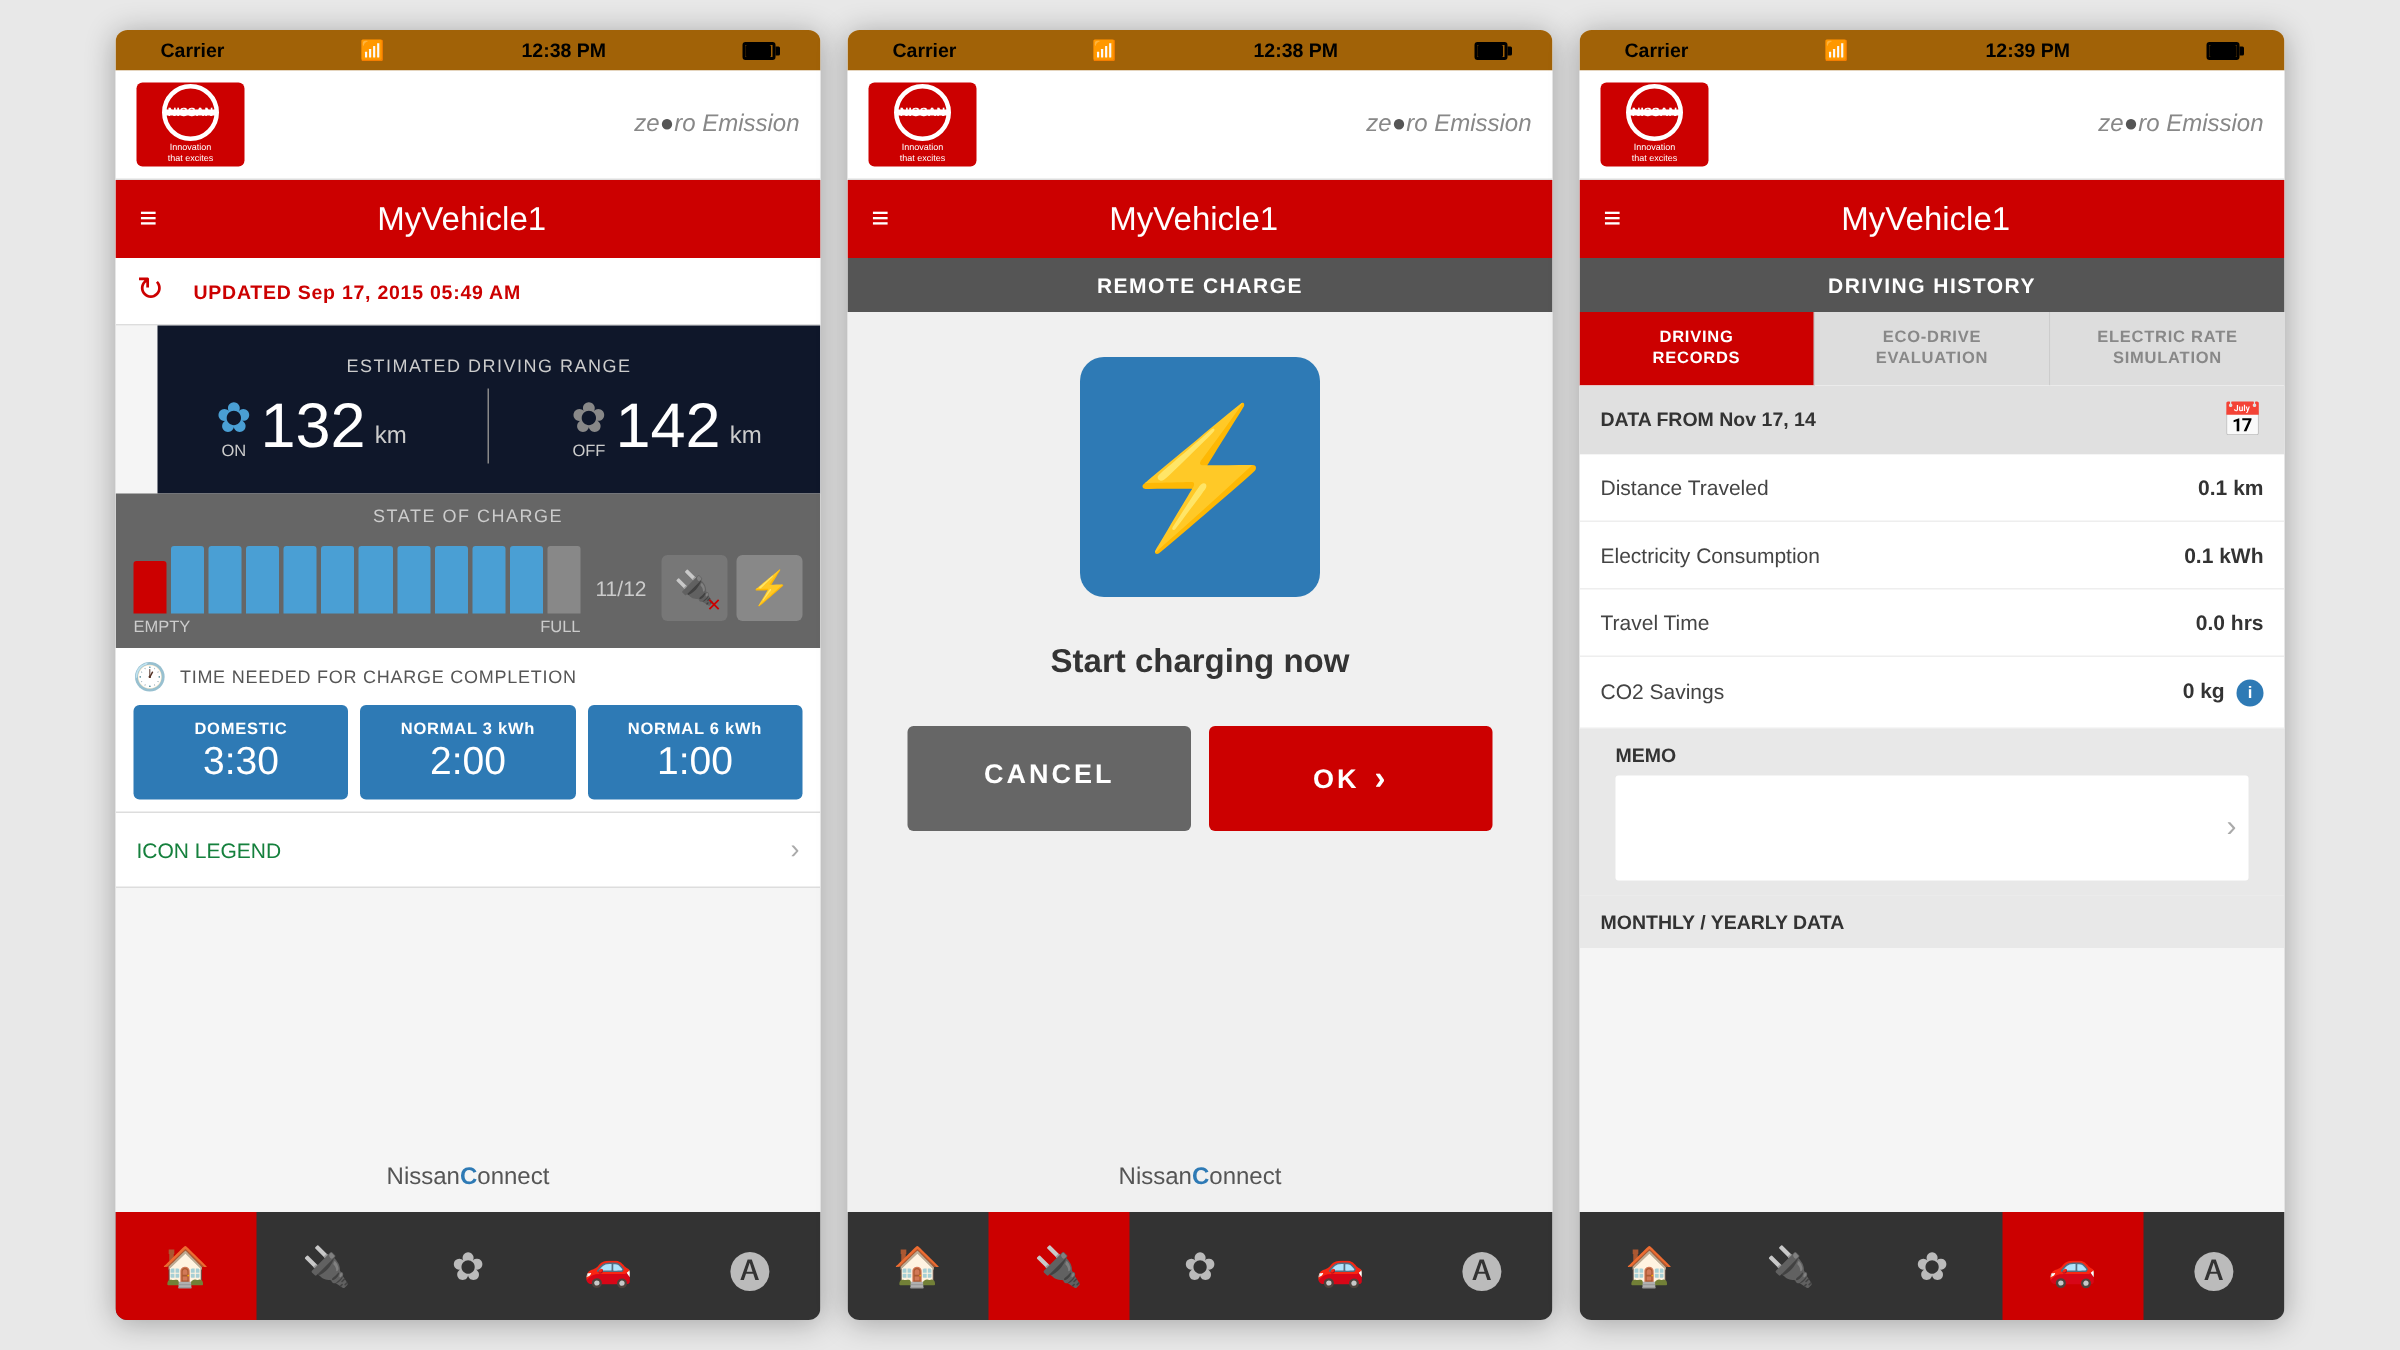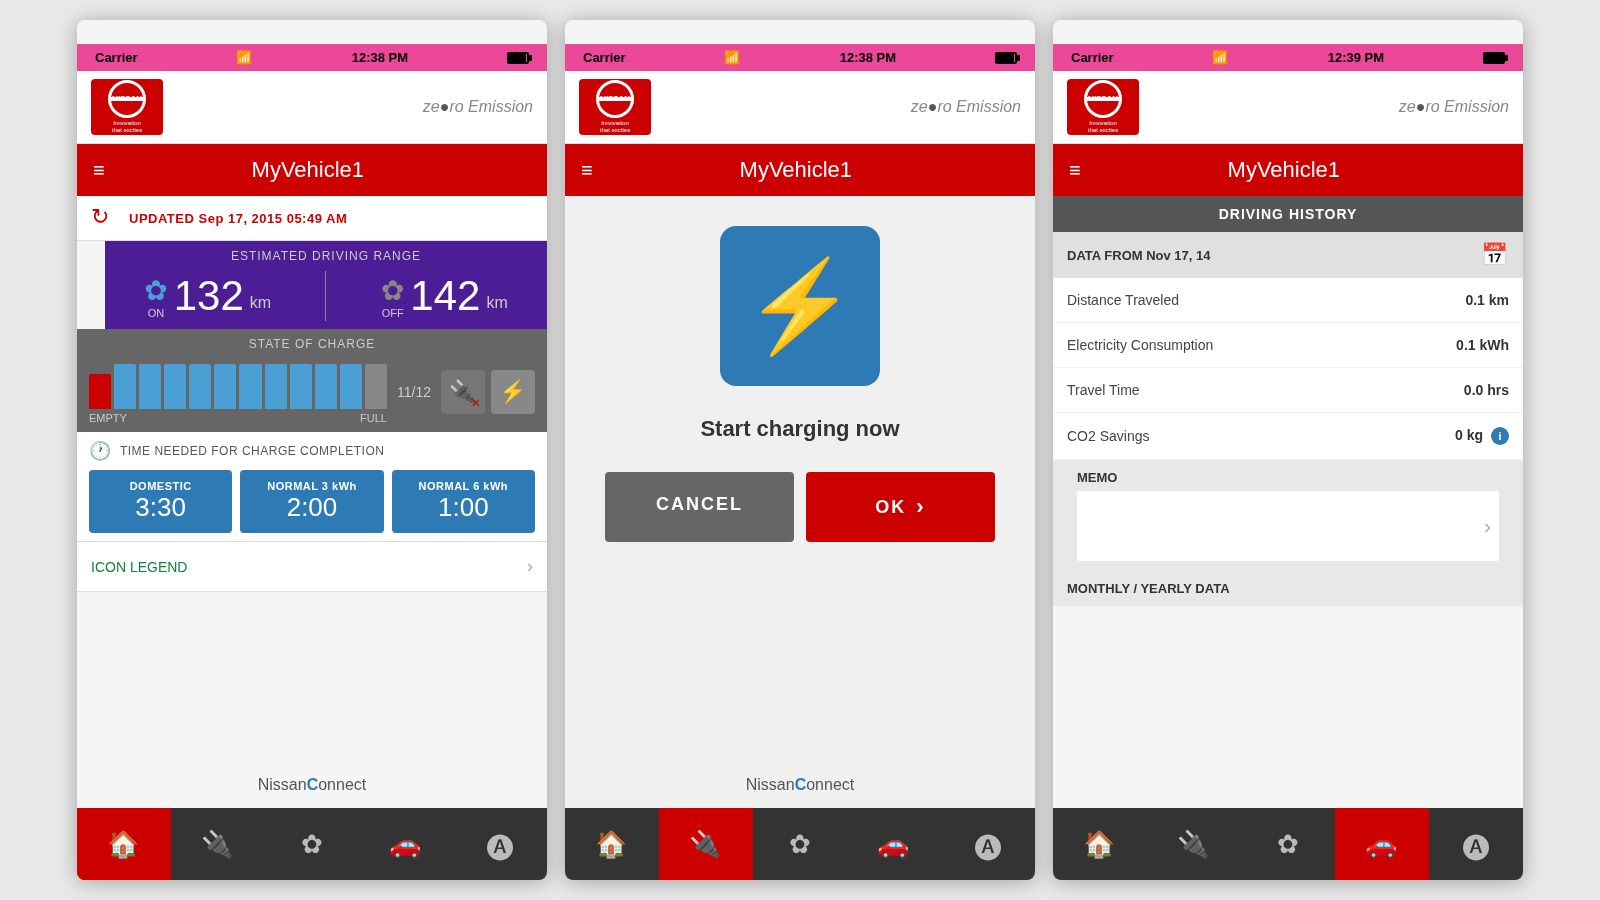--- a/index.html
+++ b/index.html
@@ -26,30 +26,29 @@
       background: #f5f5f5;
       border-radius: 8px;
       overflow: hidden;
       display: flex;
       flex-direction: column;
       box-shadow: 0 2px 20px rgba(0,0,0,0.3);
     }
 
     
     .status-bar {
-      background: #ec4899;
+      background: #a16207;
       display: flex;
       justify-content: space-between;
       align-items: center;
-      padding: 6px 18px;
+      padding: 6px 30px;
       font-size: 13px;
       font-weight: 600;
       color: #000;
       flex-shrink: 0;
-      margin-top: 24px;
     }
     .status-bar .carrier { font-size: 13px; }
     .status-bar .time { font-size: 13px; font-weight: 700; }
     .status-bar .battery-area {
       display: flex;
       align-items: center;
       gap: 4px;
       font-size: 12px;
     }
     .battery-icon {
@@ -194,22 +193,22 @@
       margin-right: 10px;
     }
     .update-text {
       color: #c00;
       font-size: 13px;
       font-weight: 700;
       letter-spacing: 0.5px;
     }
 
     .driving-range-section {
-      background: #4c1d95;
-      padding: 8px 12px;
+      background: #0f172a;
+      padding: 20px 12px;
       flex-shrink: 0;
       margin-left: 28px;
     }
     .driving-range-title {
       color: #ccc;
       text-align: center;
       font-size: 12px;
       letter-spacing: 1px;
       margin-bottom: 8px;
     }
@@ -742,20 +741,21 @@
       <div class="zero-emission">
         ze<span style="font-style:normal">●</span>ro Emission
       </div>
     </div>
 
     <div class="app-header">
       <div class="hamburger">≡</div>
       <div class="app-title">MyVehicle1</div>
     </div>
 
+    <div class="section-header">REMOTE CHARGE</div>
 
     <div class="remote-charge-content">
       <div class="lightning-box">
         <span class="lightning-bolt">⚡</span>
       </div>
       <div class="charge-now-text">Start charging now</div>
       <div class="action-buttons">
         <div class="cancel-btn">CANCEL</div>
         <div class="ok-btn">
           <span>OK</span>
@@ -803,20 +803,25 @@
       </div>
     </div>
 
     <div class="app-header">
       <div class="hamburger">≡</div>
       <div class="app-title">MyVehicle1</div>
     </div>
 
     <div class="section-header">DRIVING HISTORY</div>
 
+    <div class="tab-row">
+      <div class="tab-item active">DRIVING<br>RECORDS</div>
+      <div class="tab-item">ECO-DRIVE<br>EVALUATION</div>
+      <div class="tab-item">ELECTRIC RATE<br>SIMULATION</div>
+    </div>
 
     <div class="content-area">
 
       <div class="data-from-row">
         <span class="data-from-text">DATA FROM Nov 17, 14</span>
         <span class="calendar-icon">📅</span>
       </div>
 
       <div class="stats-table">
         <div class="stat-row">

